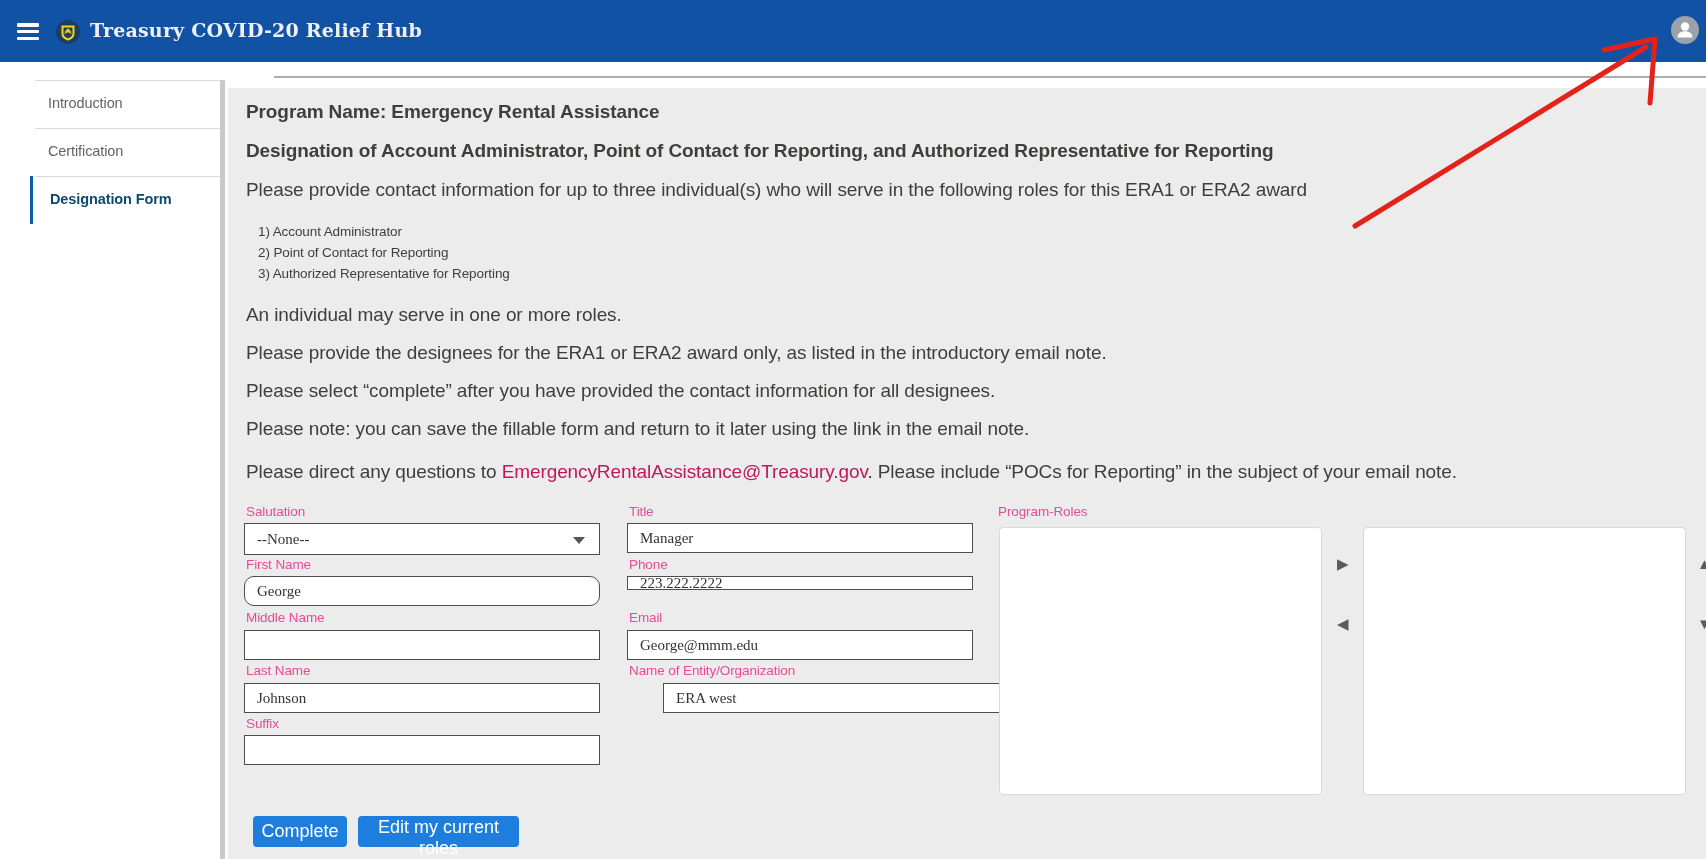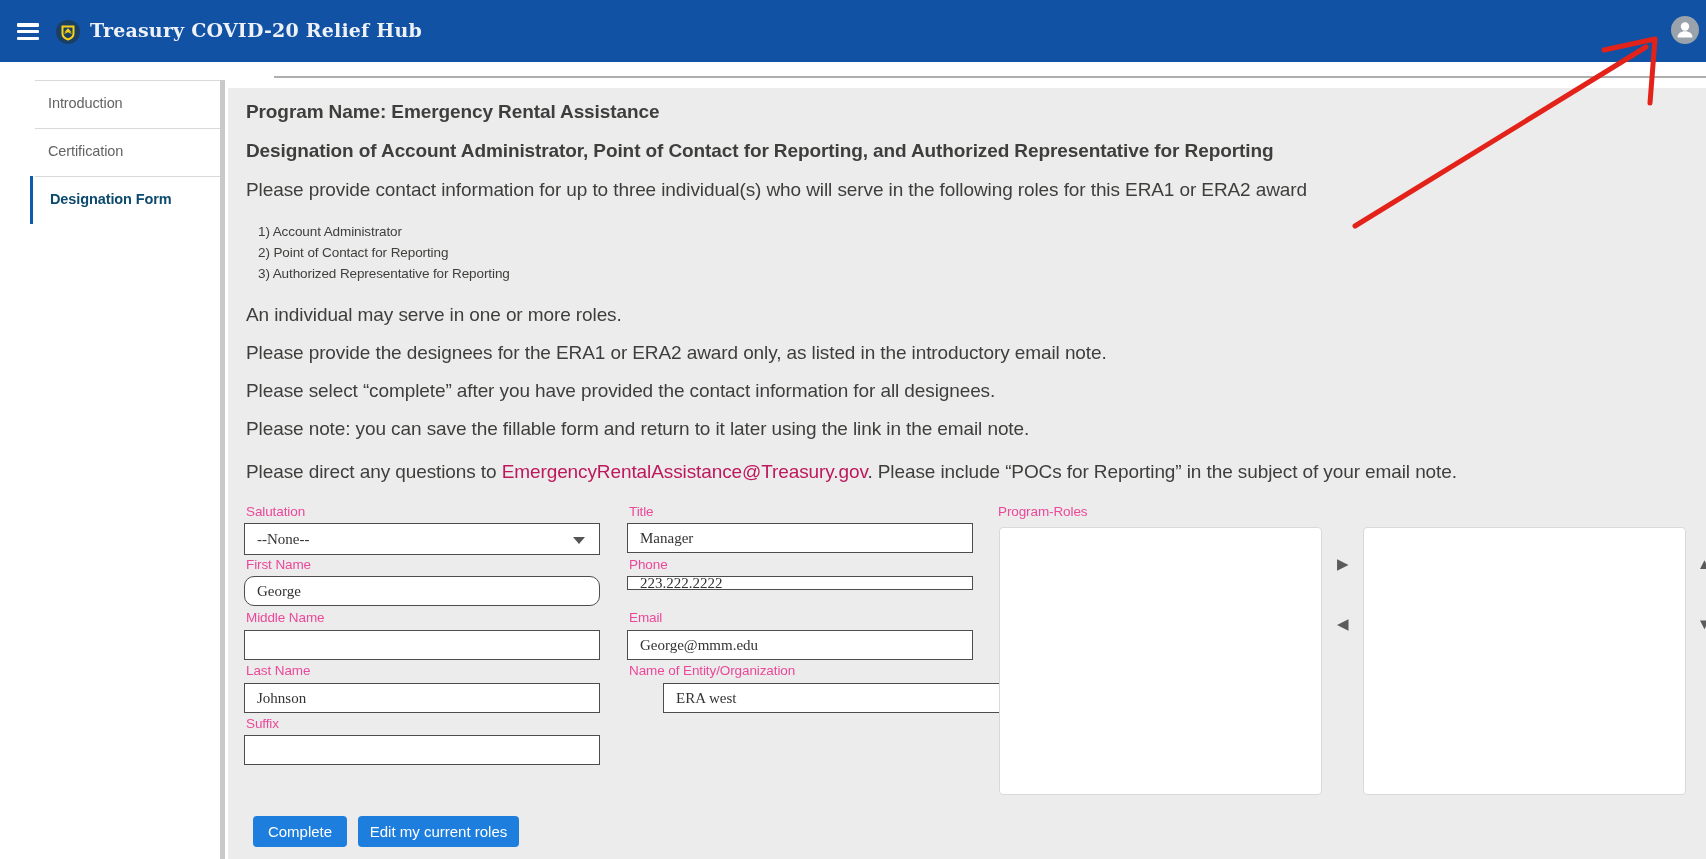--- a/index.html
+++ b/index.html
@@ -45,21 +45,21 @@
   .t-input{position:absolute;box-sizing:border-box;background:#ffffff;border:1.5px solid #4d4d4d;
            font-family:"Liberation Serif", serif;font-size:15px;color:#333333;padding:0 0 0 12px;outline:none;}
   .dropdown{position:absolute;box-sizing:border-box;background:#ffffff;border:1.5px solid #4d4d4d;cursor:pointer;}
   .dropdown .val{position:absolute;left:12px;top:7px;font-family:"Liberation Serif", serif;font-size:15px;color:#333333;}
   .caret{position:absolute;right:14px;top:13px;width:0;height:0;border-left:6px solid transparent;border-right:6px solid transparent;border-top:7px solid #555555;}
 
   .listbox{position:absolute;box-sizing:border-box;background:#ffffff;border:1px solid #d9d9d9;border-radius:4px;width:323px;height:268px;}
   .tri{position:absolute;color:#5b5b5b;font-size:15px;line-height:15px;cursor:pointer;user-select:none;}
 
   .btn{position:absolute;box-sizing:border-box;height:31px;background:#1e7ede;border:none;border-radius:4px;
-       color:#ffffff;font-family:"Liberation Sans", sans-serif;font-size:15px;cursor:pointer;}
+       color:#ffffff;font-family:"Liberation Sans", sans-serif;font-size:18px;cursor:pointer;}
 
   
   .annot{left:0;top:0;width:1706px;height:859px;pointer-events:none;}
 </style>
 </head>
 <body>
 
 <div class="abs header">
   <div class="abs hamburger">
     <span></span>

